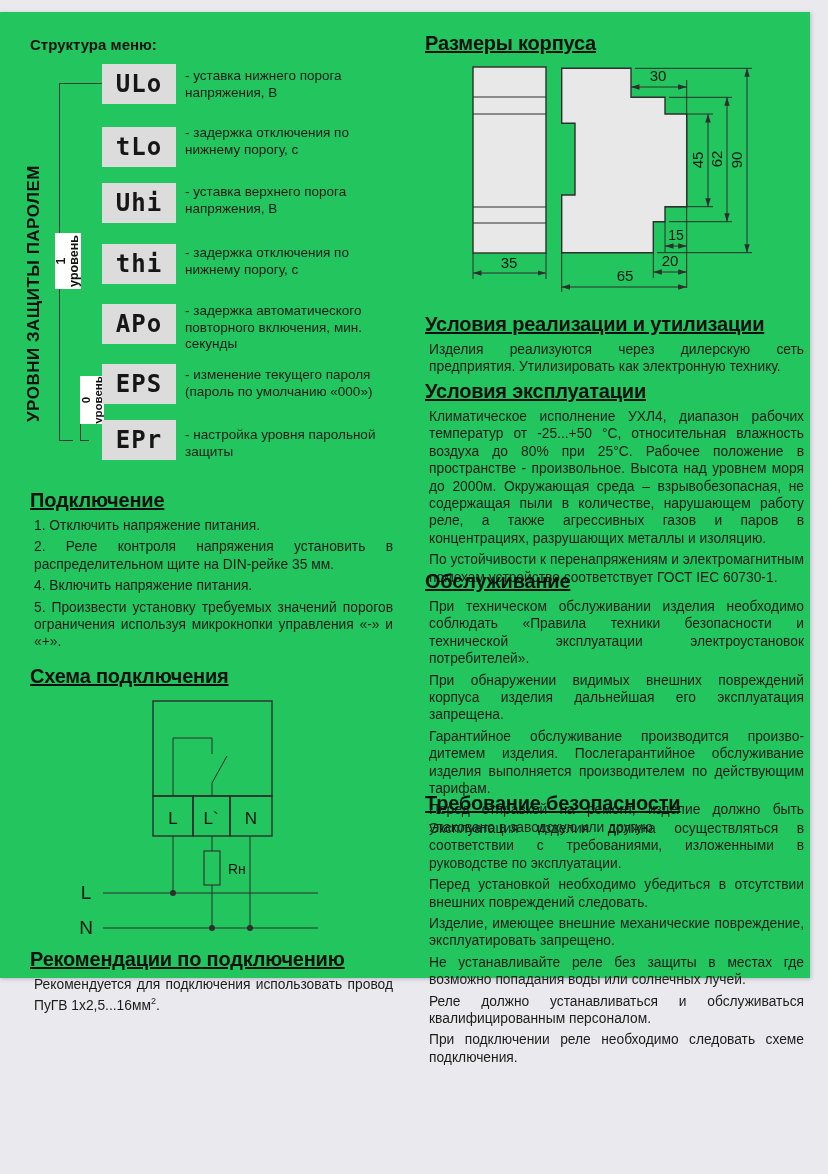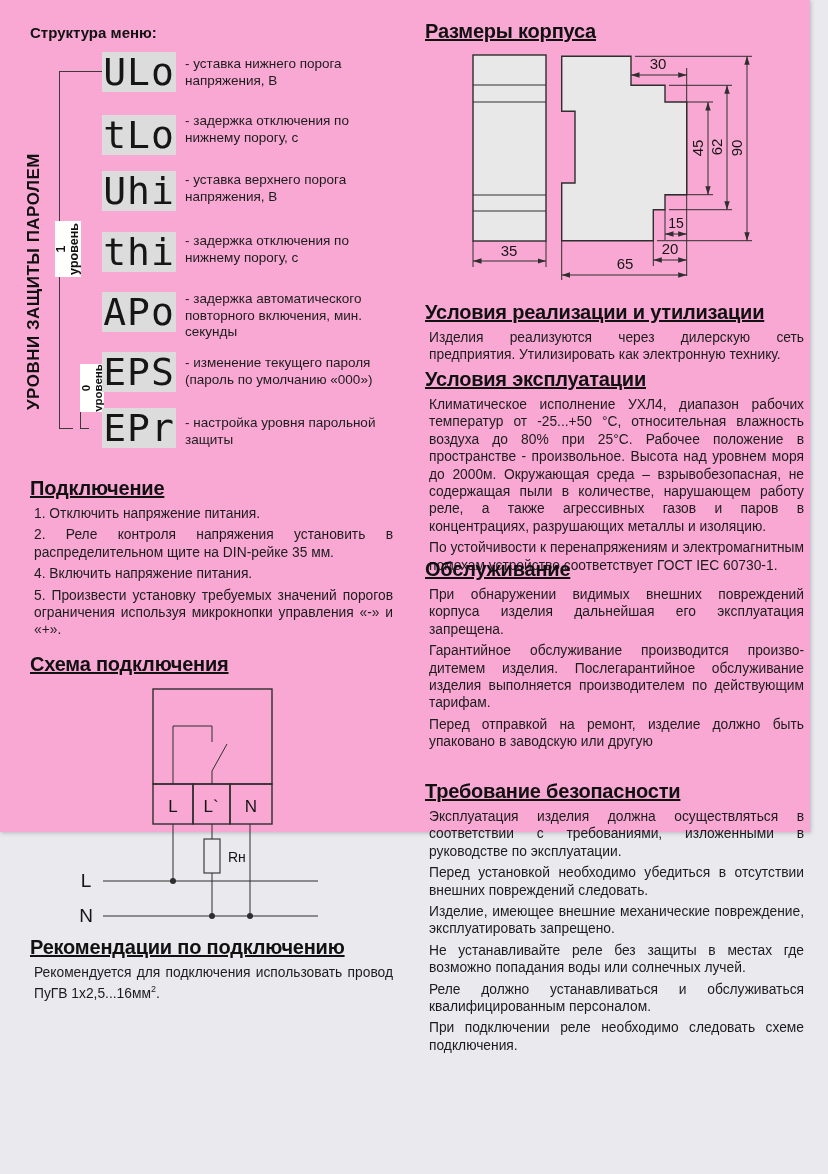--- a/index.html
+++ b/index.html
@@ -3,35 +3,35 @@
 <meta charset="utf-8">
 <style>
   html,body{margin:0;padding:0;}
   body{
     width:828px;height:1174px;position:relative;
     background:#e9e9ee;
     font-family:"Liberation Sans",sans-serif;
     color:#1c1c1c;overflow:hidden;
   }
   .page{
-    position:absolute;left:0;top:0;width:810px;height:832px;
-    background:#f9a8d4;box-shadow:1px 1px 4px rgba(120,120,140,.45);
+    position:absolute;left:0;top:12px;width:810px;height:966px;
+    background:#22c55e;box-shadow:1px 1px 4px rgba(120,120,140,.45);
   }
   .abs{position:absolute;}
   h2{font-size:20px;font-weight:bold;margin:0 0 5px 0;color:#111;letter-spacing:-.2px;text-decoration:underline;}
   .small-title{font-size:15px;font-weight:bold;margin:0;color:#111;}
   p.body{margin:4px;font-size:13.8px;line-height:17.4px;text-align:justify;}
   sup{font-size:9px;}
 
   
   .menu-diagram{position:absolute;left:30px;top:45px;width:367px;height:430px;}
   .lcd{
     position:absolute;left:72px;width:74px;height:40px;
     background:#dcdcdc;color:#161616;
-    font-family:"DejaVu Sans Mono",monospace;font-weight:normal;font-size:38px;
+    font-family:"DejaVu Sans Mono",monospace;font-weight:bold;font-size:24px;
     display:flex;align-items:center;justify-content:center;letter-spacing:1px;text-align:center;
   }
   .lcd-desc{position:absolute;left:155px;width:212px;font-size:13.5px;line-height:16.5px;}
   .vline{position:absolute;border-left:1.5px solid #3a3a3a;}
   .hline{position:absolute;border-top:1.5px solid #3a3a3a;}
   .side-label{
     position:absolute;left:-6px;top:62px;height:350px;width:24px;
     writing-mode:vertical-rl;transform:rotate(180deg);
     font-size:17px;font-weight:bold;text-align:center;letter-spacing:.5px;color:#111;
     white-space:nowrap;
@@ -197,20 +197,21 @@
   </div>
 
   <div class="abs" style="left:425px;top:368px;width:383px;">
     <h2>Условия эксплуатации</h2>
     <p class="body">Климатическое исполнение УХЛ4, диапазон рабочих температур от -25...+50 °С, относительная влажность воздуха до 80% при 25°С. Рабочее положение в пространстве - произвольное. Высота над уровнем моря до 2000м. Окружающая среда – взрывобезопасная, не содержащая пыли в количестве, нарушающем работу реле, а также агрессивных газов и паров в концентрациях, разрушающих металлы и изоляцию.</p>
     <p class="body">По устойчивости к перенапряжениям и электромагнитным помехам устройство соответствует ГОСТ IEC 60730-1.</p>
   </div>
 
   <div class="abs" style="left:425px;top:558px;width:383px;">
     <h2>Обслуживание</h2>
+    <p class="body">При техническом обслуживании изделия необходимо соблюдать «Правила техники безопасности и технической эксплуатации электроустановок потребителей».</p>
     <p class="body">При обнаружении видимых внешних повреждений корпуса изделия дальнейшая его эксплуатация запрещена.</p>
     <p class="body">Гарантийное обслуживание производится произво-дитемем изделия. Послегарантийное обслуживание изделия выполняется производителем по действующим тарифам.</p>
     <p class="body">Перед отправкой на ремонт, изделие должно быть упаковано в заводскую или другую</p>
   </div>
 
   <div class="abs" style="left:425px;top:780px;width:383px;">
     <h2>Требование безопасности</h2>
     <p class="body">Эксплуатация изделия должна осуществляться в соответствии с требованиями, изложенными в руководстве по эксплуатации.</p>
     <p class="body">Перед установкой необходимо убедиться в отсутствии внешних повреждений следовать.</p>
     <p class="body">Изделие, имеющее внешние механические повреждение, эксплуатировать запрещено.</p>

